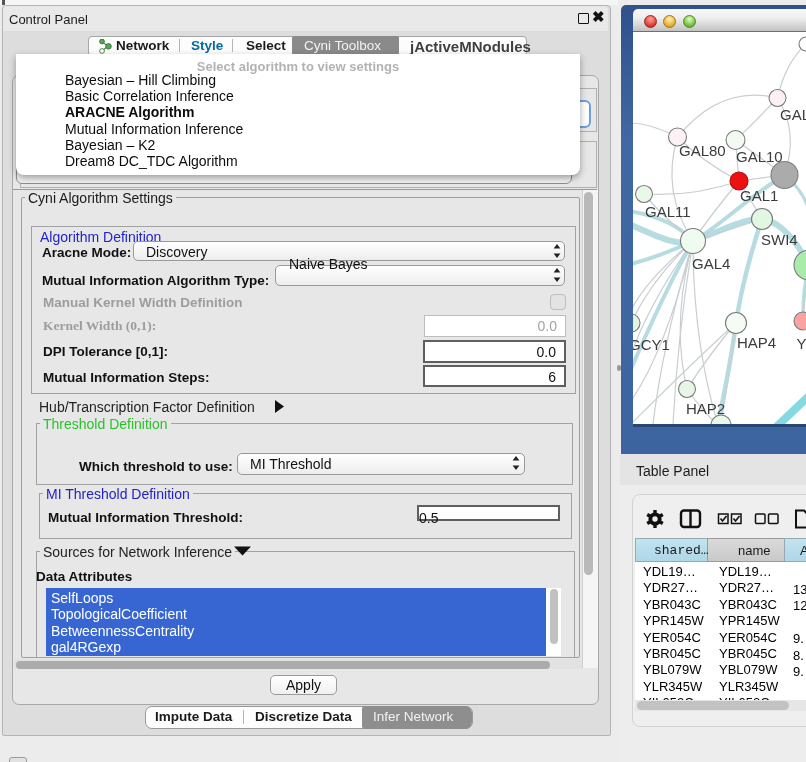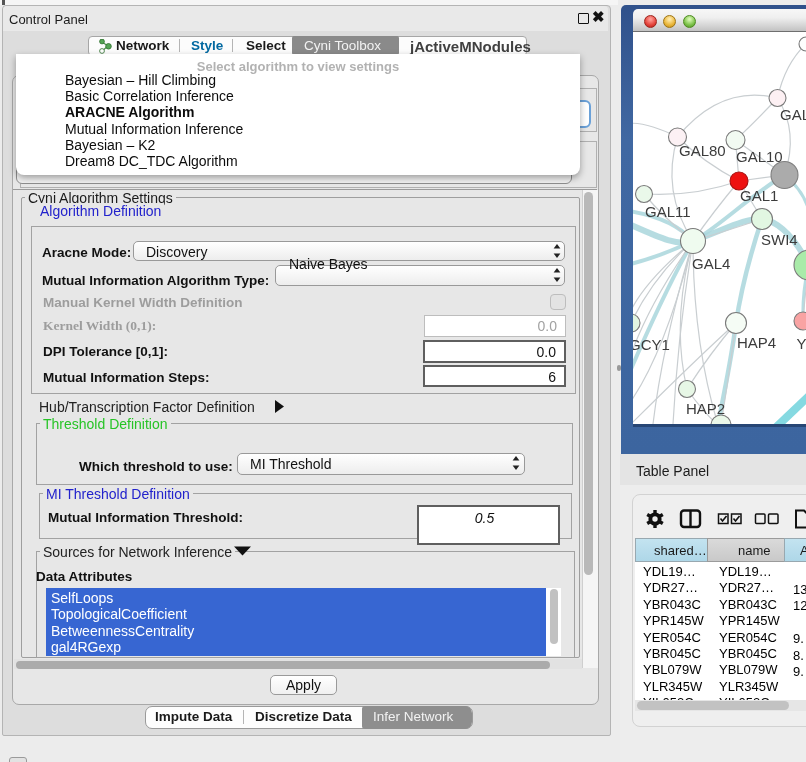--- a/index.html
+++ b/index.html
@@ -50,21 +50,21 @@
 <div class="abs" style="left:582px;top:190px;width:15px;height:478px;background:#f5f5f5;border-left:1px solid #cfcfcf;"></div>
 <div class="abs" style="left:584px;top:192px;width:9px;height:383px;background:#b9b9b9;border-radius:5px;"></div>
 
 <div class="abs" style="left:14px;top:659px;width:568px;height:10px;background:#e2e2e2;"></div>
 <div class="abs" style="left:16px;top:661px;width:534px;height:8px;background:#ababab;border-radius:4px;"></div>
 
 <div class="abs" style="left:21px;top:197px;width:557px;height:459px;border:1px solid #9e9e9e;border-radius:2px;"></div>
 <div class="abs" style="left:25px;top:190px;font-size:14px;color:#1a1a1a;background:#e7e7e7;padding:0 3px;">Cyni Algorithm Settings</div>
 
 <div class="abs" style="left:31px;top:226px;width:543px;height:166px;border:1px solid #a2a2a2;"></div>
-<div class="abs" style="left:37px;top:203px;font-size:14px;color:#2222cc;background:#e7e7e7;padding:0 3px;">Algorithm Definition</div>
+<div class="abs" style="left:37px;top:229px;font-size:14px;color:#2222cc;background:#e7e7e7;padding:0 3px;">Algorithm Definition</div>
 
 <div class="abs b" style="left:42px;top:245px;font-size:13.5px;color:#111;">Aracne Mode:</div>
 <div class="abs" style="left:133px;top:241px;width:430px;height:18px;background:linear-gradient(#ffffff,#ededed);border:1px solid #999;border-radius:5px;"></div>
 <div class="abs" style="left:146px;top:244px;font-size:14px;color:#111;">Discovery</div>
 <svg class="abs" style="left:553px;top:244px;" width="8" height="14" viewBox="0 0 8 14">
     <path d="M4 0 L7.4 4.6 L0.6 4.6 Z" fill="#222"></path>
     <path d="M4 14 L7.4 9.4 L0.6 9.4 Z" fill="#222"></path>
   </svg>
 
 <div class="abs b" style="left:42px;top:273px;font-size:13.5px;color:#111;">Mutual Information Algorithm Type:</div>
@@ -98,21 +98,21 @@
 <div class="abs" style="left:237px;top:453px;width:286px;height:20px;background:linear-gradient(#ffffff,#ededed);border:1px solid #999;border-radius:5px;"></div>
 <div class="abs" style="left:250px;top:456px;font-size:14px;color:#111;">MI Threshold</div>
 <svg class="abs" style="left:512px;top:456px;" width="8" height="14" viewBox="0 0 8 14">
     <path d="M4 0 L7.4 4.6 L0.6 4.6 Z" fill="#222"></path>
     <path d="M4 14 L7.4 9.4 L0.6 9.4 Z" fill="#222"></path>
   </svg>
 
 <div class="abs" style="left:39px;top:493px;width:531px;height:44px;border:1px solid #a2a2a2;"></div>
 <div class="abs" style="left:43px;top:486px;font-size:14px;color:#2222cc;background:#e7e7e7;padding:0 3px;">MI Threshold Definition</div>
 <div class="abs b" style="left:48px;top:510px;font-size:13.5px;color:#111;">Mutual Information Threshold:</div>
-<div class="abs" style="left:417px;top:505px;width:143px;height:40px;background:#fff;border:2px solid #5f5f5f;text-align:center;font-size:14px;color:#111;padding:3px 8px 0 0;box-sizing:border-box;font-style:italic;">0.5</div>
+<div class="abs" style="left:417px;top:505px;width:143px;height:16px;background:#fff;border:2px solid #5f5f5f;text-align:left;font-size:14px;color:#111;padding:3px 8px 0 0;box-sizing:border-box;">0.5</div>
 
 <div class="abs" style="left:36px;top:551px;width:537px;height:105px;border:1px solid #a2a2a2;"></div>
 <div class="abs" style="left:40px;top:544px;font-size:14px;color:#222;background:#e7e7e7;padding:0 3px;">Sources for Network Inference</div>
 <svg class="abs" style="left:234px;top:546px;z-index:5;" width="17" height="10" viewBox="0 0 17 10">
     <path d="M0 0.5 L17 0.5 L8.5 9.5 Z" fill="#111"></path>
   </svg>
 <div class="abs b" style="left:36px;top:569px;font-size:13.5px;color:#111;">Data Attributes</div>
 
 <div class="abs" style="left:46px;top:588px;width:515px;height:68px;background:#fff;"></div>
 <div class="abs" style="left:46px;top:588px;width:500px;height:68px;background:#3766d2;"></div>
@@ -259,21 +259,21 @@
     <rect x="110.5" y="5" width="9.5" height="9.5" rx="1"></rect>
     <rect x="123.5" y="5" width="9.5" height="9.5" rx="1"></rect>
   </g>
 
   <path d="M151 1.5 h8 l4 4 v13 h-12 z" fill="none" stroke="#111" stroke-width="2"></path>
 </svg>
 
 <div class="abs" style="left:635px;top:538px;width:73px;height:24px;background:linear-gradient(#c3e3f0,#aed7e8);border:1px solid #98a8b0;box-sizing:border-box;"></div>
 <div class="abs" style="left:707px;top:538px;width:78px;height:24px;background:linear-gradient(#dadada,#c9c9c9);border:1px solid #9b9b9b;box-sizing:border-box;"></div>
 <div class="abs" style="left:784px;top:538px;width:22px;height:24px;background:linear-gradient(#c3e3f0,#aed7e8);border:1px solid #98a8b0;border-right:none;box-sizing:border-box;"></div>
-<div class="abs" style="left:654px;top:543px;font-size:13px;color:#1a1a1a;">shared…</div>
+<div class="abs" style="left:654px;top:543px;font-size:13px;color:#1a1a1a;font-family:Liberation Mono, monospace;">shared…</div>
 <div class="abs" style="left:738px;top:543px;font-size:13px;color:#1a1a1a;">name</div>
 <div class="abs" style="left:800px;top:543px;font-size:13px;color:#1a1a1a;">Av</div>
 
 <div class="abs" style="left:635px;top:562px;width:171px;height:138px;background:#fff;overflow:hidden;">
   <div style="position:absolute;left:8px;top:2px;font-size:13px;line-height:16.4px;color:#000;">YDL19…<br>YDR27…<br>YBR043C<br>YPR145W<br>YER054C<br>YBR045C<br>YBL079W<br>YLR345W<br>YIL052C</div>
   <div style="position:absolute;left:84px;top:2px;font-size:13px;line-height:16.4px;color:#000;">YDL19…<br>YDR27…<br>YBR043C<br>YPR145W<br>YER054C<br>YBR045C<br>YBL079W<br>YLR345W<br>YIL052C</div>
   <div style="position:absolute;left:158px;top:20px;font-size:13px;line-height:16.4px;color:#000;">13<br>12<br>&nbsp;<br>9.<br>8.<br>9.<br>&nbsp;<br>9.<br>9.</div>
 </div>
 
 <div class="abs" style="left:635px;top:700px;width:171px;height:11px;background:#e6e6e6;"></div>

